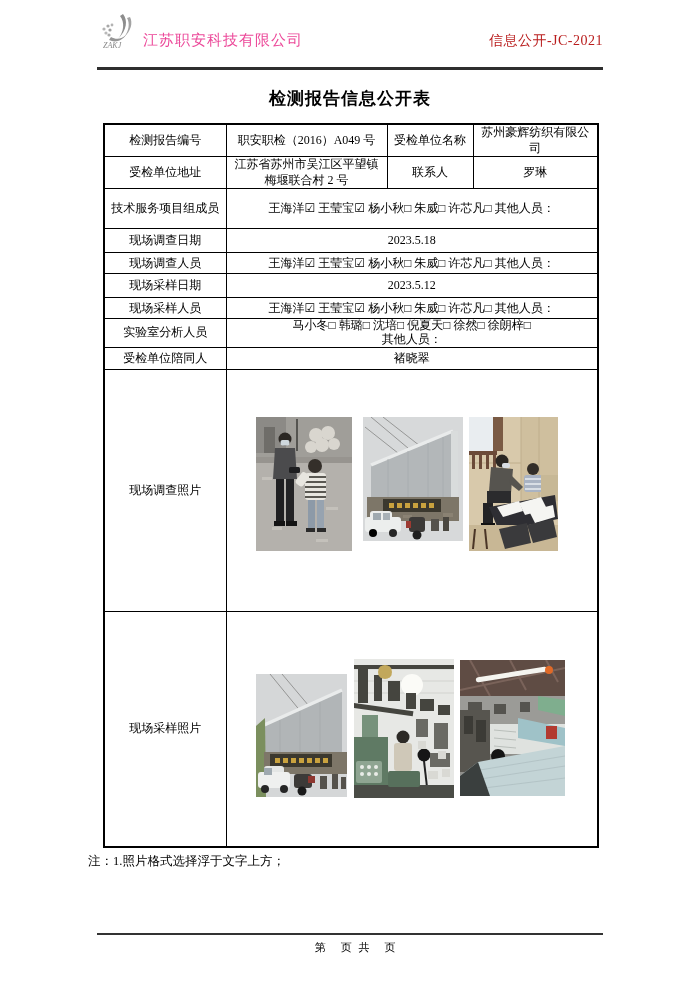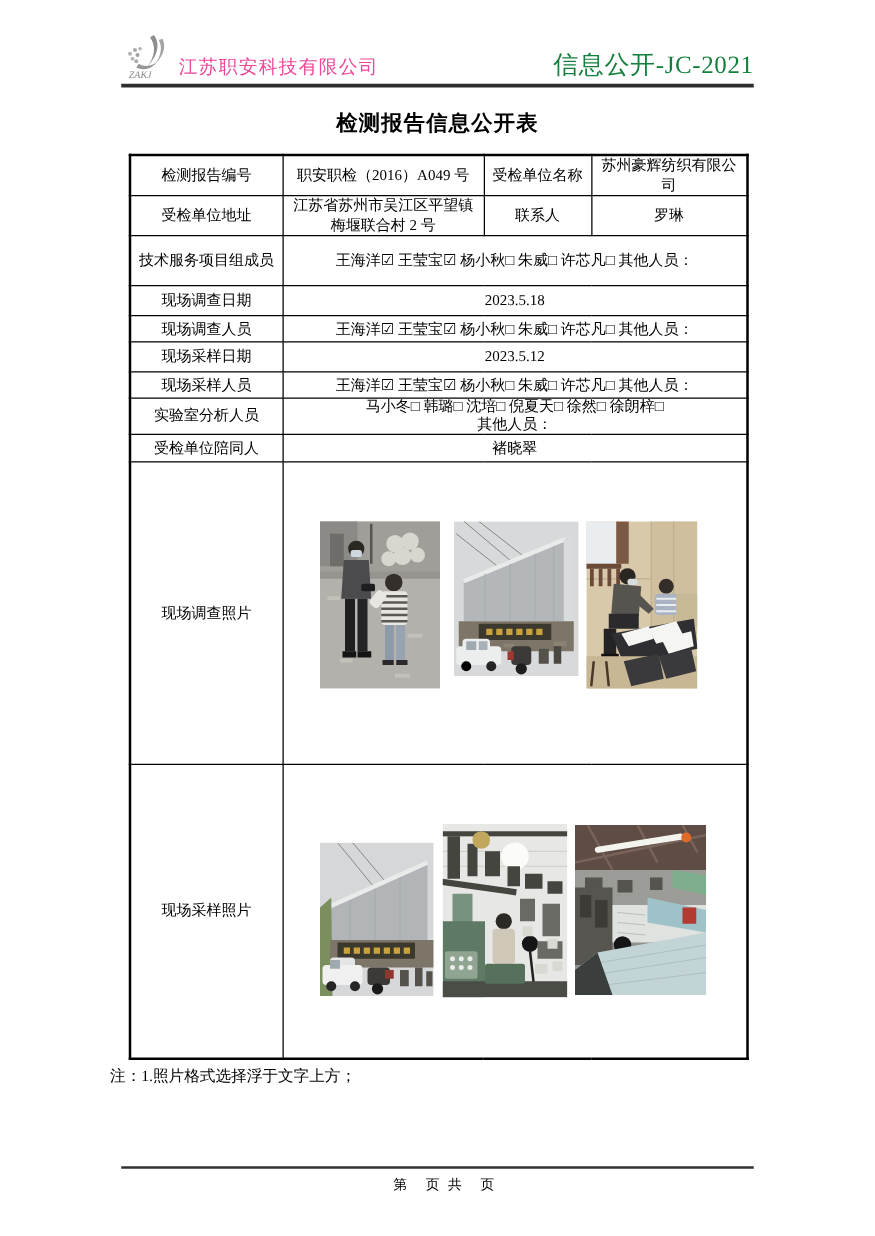--- a/index.html
+++ b/index.html
@@ -2,26 +2,26 @@
 <html><head>
 <meta charset="utf-8">
 <style>
   html,body{margin:0;padding:0;background:#ffffff;}
   .page{position:relative;width:700px;height:989px;background:#ffffff;overflow:hidden;
         font-family:"Liberation Serif","DejaVu Serif",serif;color:#000;}
 
   
   .header{position:absolute;left:97px;top:24px;width:506px;height:46px;
           border-bottom:3px solid #2e2e2e;display:flex;align-items:flex-end;
-          justify-content:space-between;padding-bottom:2px;box-sizing:border-box;}
+          justify-content:space-between;padding-bottom:16px;box-sizing:border-box;}
   .brand{display:flex;align-items:flex-end;}
   .brand svg{display:block;}
   .company{font-size:15px;color:#ec4899;letter-spacing:1px;margin-left:4px;line-height:1;
            padding-bottom:3px;}
-  .doccode{font-size:20px;color:#15803d;letter-spacing:.5px;line-height:1;padding-bottom:3px;}
+  .doccode{font-size:14px;color:#b91c1c;letter-spacing:.5px;line-height:1;padding-bottom:3px;}
 
   
   .title{position:absolute;left:0;right:0;top:87px;text-align:center;
          font-size:17px;font-weight:bold;letter-spacing:1px;}
 
   
   table.form{position:absolute;left:103px;top:123px;width:494px;border-collapse:collapse;
              table-layout:fixed;border:2px solid #000;padding-left:20px;}
   table.form td{border:1px solid #000;font-size:12px;text-align:center;vertical-align:middle;
                 padding:0 6px;line-height:1.3;overflow:hidden;}

